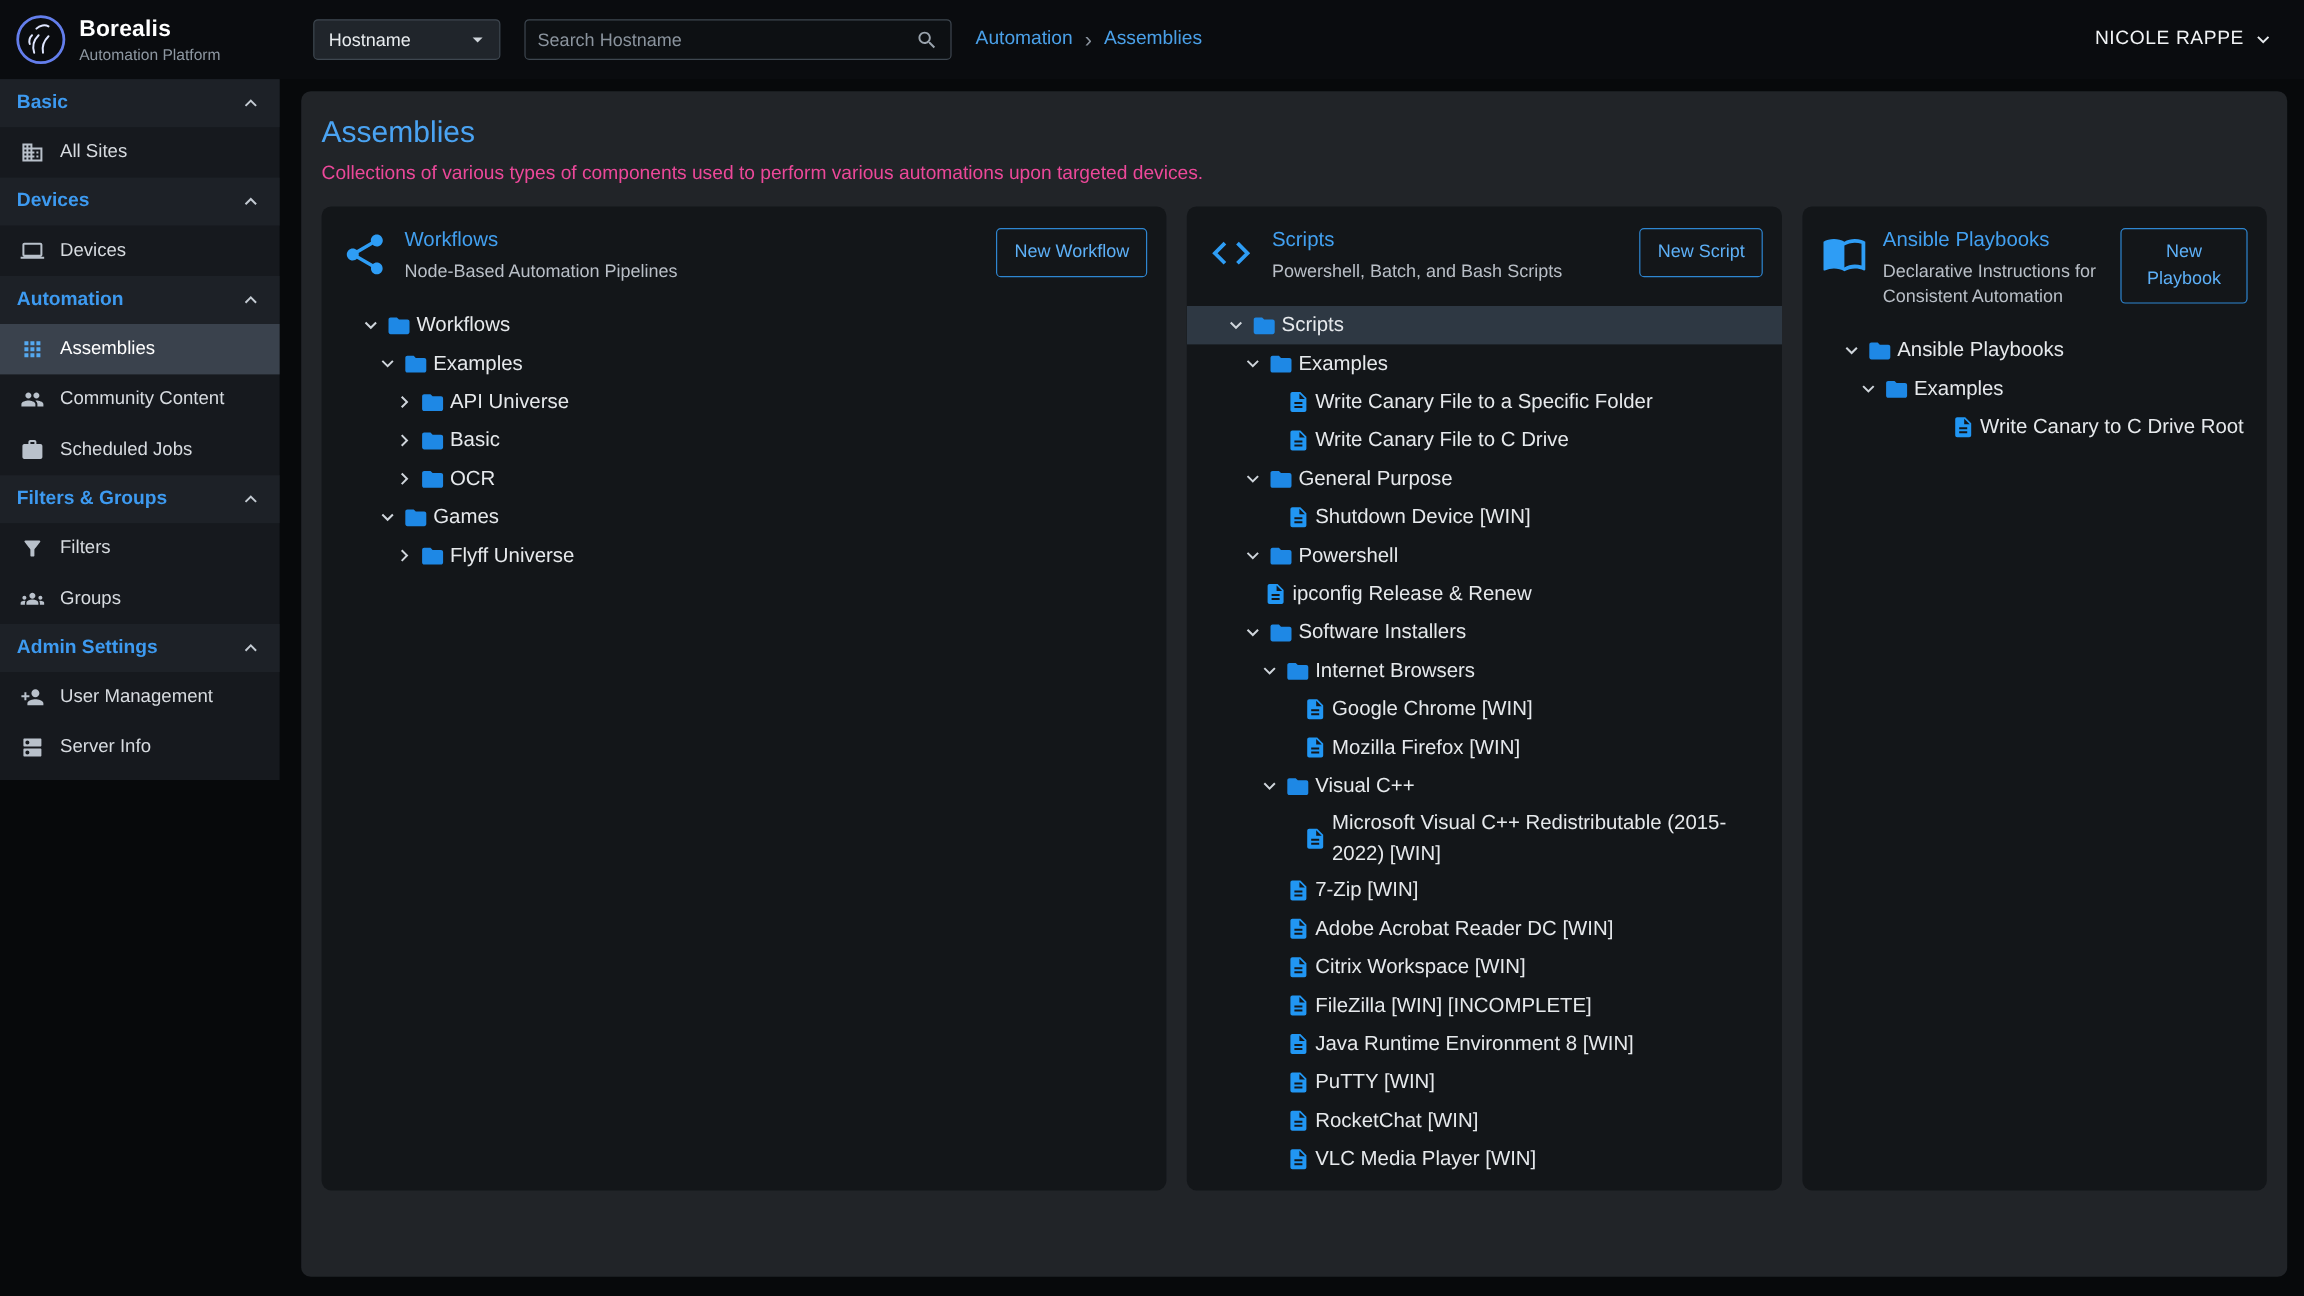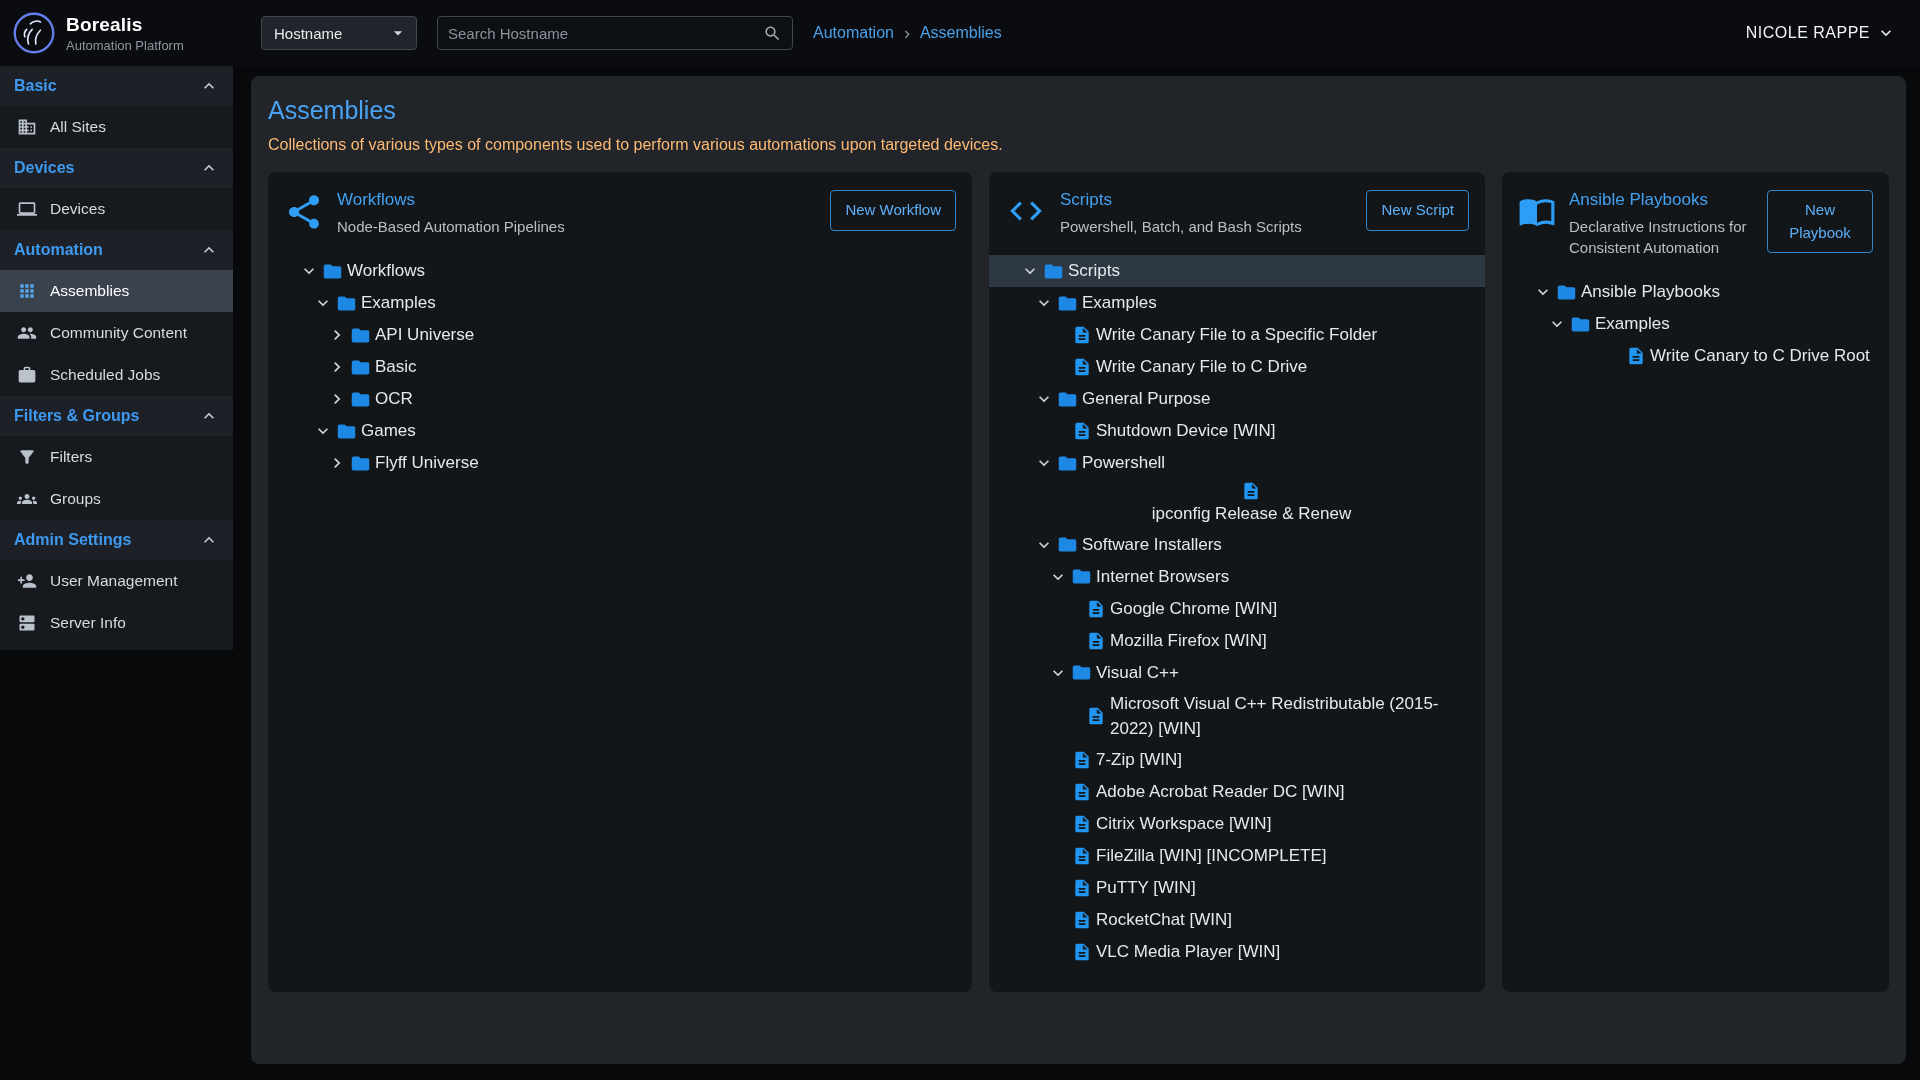--- a/index.html
+++ b/index.html
@@ -31,21 +31,21 @@
   .sb-item{height:42px;display:flex;align-items:center;gap:13px;padding:0 14px 0 17px;font-size:15.5px;color:#d7dbe0;cursor:pointer}
   .sb-item.selected{background:#3a424d;color:#fff}
   .sb-item .icn{color:#b9c1cb}
   .sb-item.selected .icn{color:#55a9f0}
   .icn{display:inline-flex;align-items:center;justify-content:center;flex:none}
   .icn svg{display:block}
 
   
   .main-panel{position:absolute;left:251px;top:76px;width:1655px;height:988px;background:#212428;border-radius:8px;padding:20px 17px}
   .page-title{color:#4aa3f2;font-size:25px;font-weight:normal}
-  .page-desc{margin-top:11px;font-size:16px;color:#fdba74}
+  .page-desc{margin-top:11px;font-size:16px;color:#ec4899}
   .cards{margin-top:18px;display:flex;gap:17px;height:820px}
   .card{background:#131619;border-radius:8px;overflow:hidden}
   .card-1{width:704px}.card-2{width:496px}.card-3{flex:1}
   .card-header{display:flex;align-items:flex-start;gap:13px;padding:18px 16px 6px 16px}
   .card-icon{color:#2e9df5;flex:none;margin-top:2px}
   .card-titles{flex:1;min-width:0}
   .card-title{color:#42a0f0;font-size:17px}
   .card-subtitle{color:#b9bfc7;font-size:15px;margin-top:6px;line-height:1.4}
   .card-button{flex:none;background:transparent;border:1px solid #2e86d1;color:#5db0f7;border-radius:4px;font-size:15px;
     padding:8px 14px;font-family:inherit;cursor:pointer;line-height:1.5;text-align:center}
@@ -434,21 +434,21 @@
                 <path d="M7.41 8.59 12 13.17l4.59-4.58L18 10l-6 6-6-6 1.41-1.41z"></path>
               </svg>
             </span>
             <span class="icn node-icn folder-c">
               <svg width="21" height="21" viewBox="0 0 24 24" fill="currentColor">
                 <path d="M10 4H4c-1.1 0-1.99.9-1.99 2L2 18c0 1.1.9 2 2 2h16c1.1 0 2-.9 2-2V8c0-1.1-.9-2-2-2h-8l-2-2z"></path>
               </svg>
             </span>
             <span class="tree-label">Powershell</span>
           </div>
-          <div class="tree-row" style="padding-left: 39px; flex-direction: column;">
+          <div class="tree-row" style="padding-left: 39px;">
             <span class="chev-spacer"></span>
             <span class="icn node-icn file-c">
               <svg width="20" height="20" viewBox="0 0 24 24" fill="currentColor">
                 <path d="M14 2H6c-1.1 0-1.99.9-1.99 2L4 20c0 1.1.89 2 1.99 2H18c1.1 0 2-.9 2-2V8l-6-6zm2 16H8v-2h8v2zm0-4H8v-2h8v2zm-3-5V3.5L18.5 9H13z"></path>
               </svg>
             </span>
             <span class="tree-label">ipconfig Release &amp; Renew</span>
           </div>
           <div class="tree-row" style="padding-left: 44px; align-items: center;">
             <span class="icn chev">
@@ -544,20 +544,29 @@
             <span class="tree-label">Citrix Workspace [WIN]</span>
           </div>
           <div class="tree-row" style="padding-left: 58px;">
             <span class="chev-spacer"></span>
             <span class="icn node-icn file-c">
               <svg width="20" height="20" viewBox="0 0 24 24" fill="currentColor">
                 <path d="M14 2H6c-1.1 0-1.99.9-1.99 2L4 20c0 1.1.89 2 1.99 2H18c1.1 0 2-.9 2-2V8l-6-6zm2 16H8v-2h8v2zm0-4H8v-2h8v2zm-3-5V3.5L18.5 9H13z"></path>
               </svg>
             </span>
             <span class="tree-label">FileZilla [WIN] [INCOMPLETE]</span>
+          </div>
+          <div class="tree-row" style="padding-left: 58px;">
+            <span class="chev-spacer"></span>
+            <span class="icn node-icn file-c">
+              <svg width="20" height="20" viewBox="0 0 24 24" fill="currentColor">
+                <path d="M14 2H6c-1.1 0-1.99.9-1.99 2L4 20c0 1.1.89 2 1.99 2H18c1.1 0 2-.9 2-2V8l-6-6zm2 16H8v-2h8v2zm0-4H8v-2h8v2zm-3-5V3.5L18.5 9H13z"></path>
+              </svg>
+            </span>
+            <span class="tree-label">Java Runtime Environment 8 [WIN]</span>
           </div>
           <div class="tree-row" style="padding-left: 58px;">
             <span class="chev-spacer"></span>
             <span class="icn node-icn file-c">
               <svg width="20" height="20" viewBox="0 0 24 24" fill="currentColor">
                 <path d="M14 2H6c-1.1 0-1.99.9-1.99 2L4 20c0 1.1.89 2 1.99 2H18c1.1 0 2-.9 2-2V8l-6-6zm2 16H8v-2h8v2zm0-4H8v-2h8v2zm-3-5V3.5L18.5 9H13z"></path>
               </svg>
             </span>
             <span class="tree-label">PuTTY [WIN]</span>
           </div>

